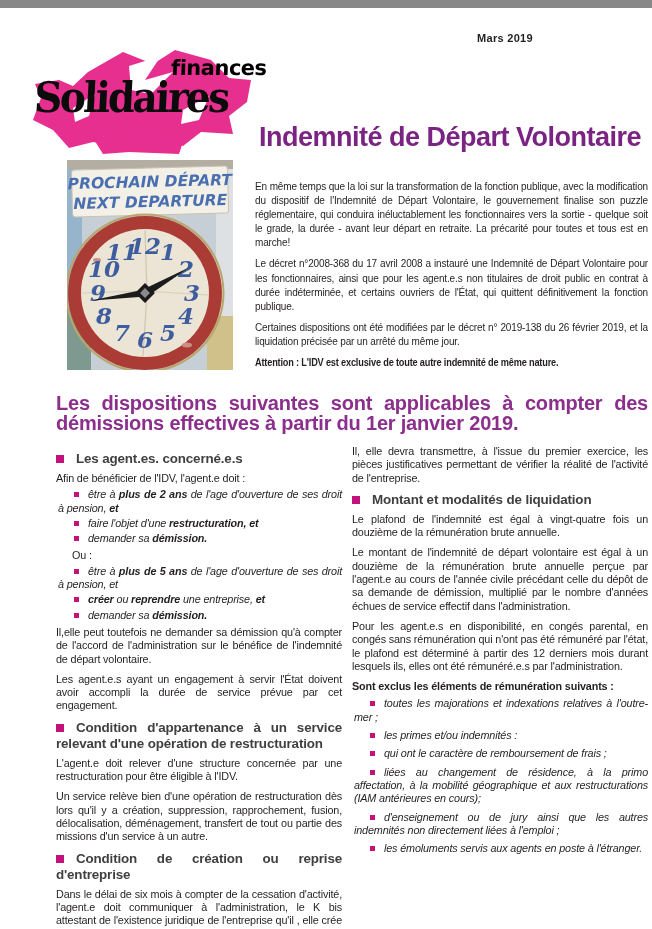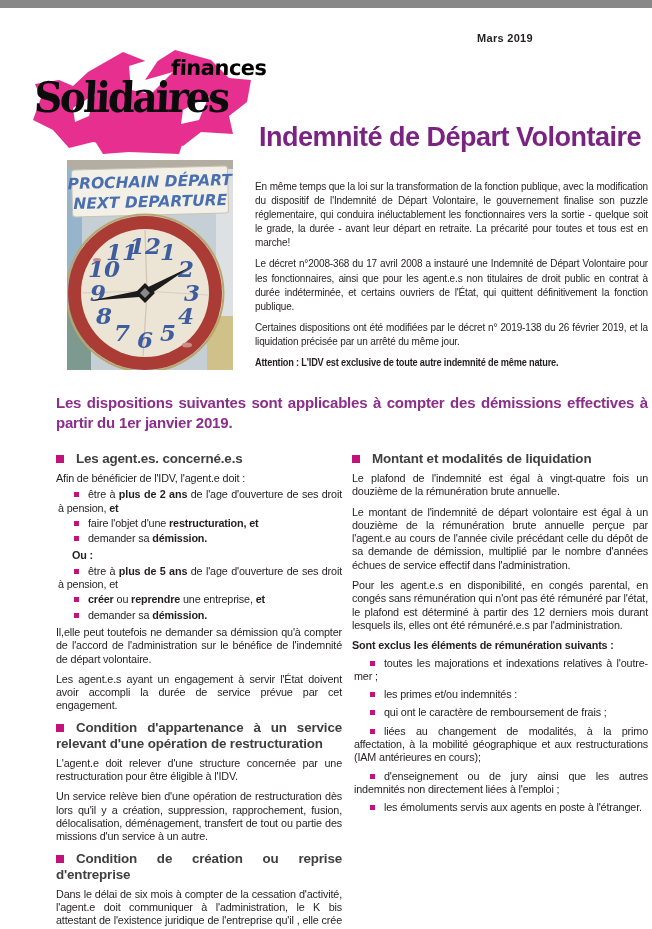--- a/index.html
+++ b/index.html
@@ -51,21 +51,21 @@
   }
   .intro p { margin-bottom: 7px; }
   .attention {
     font-weight: bold; white-space: nowrap;
     transform: scaleX(0.92); transform-origin: left;
     letter-spacing: -0.2px;
   }
   
   .banner {
     position: absolute; left: 56px; top: 385px; width: 592px;
-    font-size: 15px; font-weight: bold; line-height: 20px;
+    font-size: 20px; font-weight: bold; line-height: 20px;
     color: #8b2e8c; text-align: justify; letter-spacing: -0.2px;
   }
   
   .columns {
     position: absolute; left: 56px; top: 437px; width: 592px;
     display: flex; gap: 10px;
     font-size: 10.8px; line-height: 13.3px; letter-spacing: -0.15px;
     text-align: justify;
   }
   .col-left  { width: 286px; }
@@ -74,27 +74,27 @@
   h3.section {
     font-size: 13.4px; line-height: 16px; font-weight: bold;
     margin: 6px 0 5px; color: #404040; text-align: justify;
   }
   h3.section::before {
     content: ""; display: inline-block;
     width: 8px; height: 8px; background: #c4117c;
     margin-right: 12px;
   }
   ul.sq { list-style: none; margin: 1px 0 4px; }
-  ul.sq li { padding-left: 2px; text-indent: 16px; margin-bottom: 2px; }
+  ul.sq li { padding-left: 2px; text-indent: 16px; margin-bottom: 2px; font-style: italic; }
   ul.sq li::before {
     content: ""; display: inline-block;
     width: 5px; height: 5px; background: #c4117c;
     margin-right: 9px; vertical-align: 1px;
   }
-  .or-line { font-weight: bold; text-indent: 16px; margin-bottom: 2px; }
+  .or-line { font-weight: normal; text-indent: 16px; margin-bottom: 2px; }
   .lead { font-weight: bold; }
   b { font-weight: bold; }
 </style>
 </head>
 <body>
 
 <div class="page">
 
   <div class="date">Mars 2019</div>
 
@@ -187,31 +187,32 @@
 
       <h3 class="section">Condition d'appartenance à un service relevant d'une opération de restructuration</h3>
       <p>L'agent.e doit relever d'une structure concernée par une restructuration pour être éligible à l'IDV.</p>
       <p>Un service relève bien d'une opération de restructuration dès lors qu'il y a création, suppression, rapprochement, fusion, délocalisation, déménagement, transfert de tout ou partie des missions d'un service à un autre.</p>
 
       <h3 class="section">Condition de création ou reprise d'entreprise</h3>
       <p>Dans le délai de six mois à compter de la cessation d'activité, l'agent.e doit communiquer à l'administration, le K bis attestant de l'existence juridique de l'entreprise qu'il , elle crée ou reprend.</p>
     </div>
 
     <div class="col-right">
+      <p>Il, elle devra transmettre, à l'issue du premier exercice, les pièces justificatives permettant de vérifier la réalité de l'activité de l'entreprise.</p>
 
       <h3 class="section">Montant et modalités de liquidation</h3>
       <p>Le plafond de l'indemnité est égal à vingt-quatre fois un douzième de la rémunération brute annuelle.</p>
       <p>Le montant de l'indemnité de départ volontaire est égal à un douzième de la rémunération brute annuelle perçue par l'agent.e au cours de l'année civile précédant celle du dépôt de sa demande de démission, multiplié par le nombre d'années échues de service effectif dans l'administration.</p>
       <p>Pour les agent.e.s en disponibilité, en congés parental, en congés sans rémunération qui n'ont pas été rémunéré par l'état, le plafond est déterminé à partir des 12 derniers mois durant lesquels ils, elles ont été rémunéré.e.s par l'administration.</p>
       <p class="lead" style="margin-bottom:4px;">Sont exclus les éléments de rémunération suivants :</p>
       <ul class="sq">
         <li style="margin-bottom:5px;">toutes les majorations et indexations relatives à l'outre-mer ;</li>
         <li style="margin-bottom:5px;">les primes et/ou indemnités :</li>
         <li style="margin-bottom:5px;">qui ont le caractère de remboursement de frais ;</li>
-        <li style="margin-bottom:5px;">liées au changement de modalités, à la primo affectation, à la mobilité géographique et aux restructurations (IAM antérieures en cours);</li>
+        <li style="margin-bottom:5px;">liées au changement de résidence, à la primo affectation, à la mobilité géographique et aux restructurations (IAM antérieures en cours);</li>
         <li style="margin-bottom:5px;">d'enseignement ou de jury ainsi que les autres indemnités non directement liées à l'emploi ;</li>
         <li style="margin-bottom:5px;">les émoluments servis aux agents en poste à l'étranger.</li>
       </ul>
     </div>
 
   </div>
 
 </div>
 
 </body></html>

